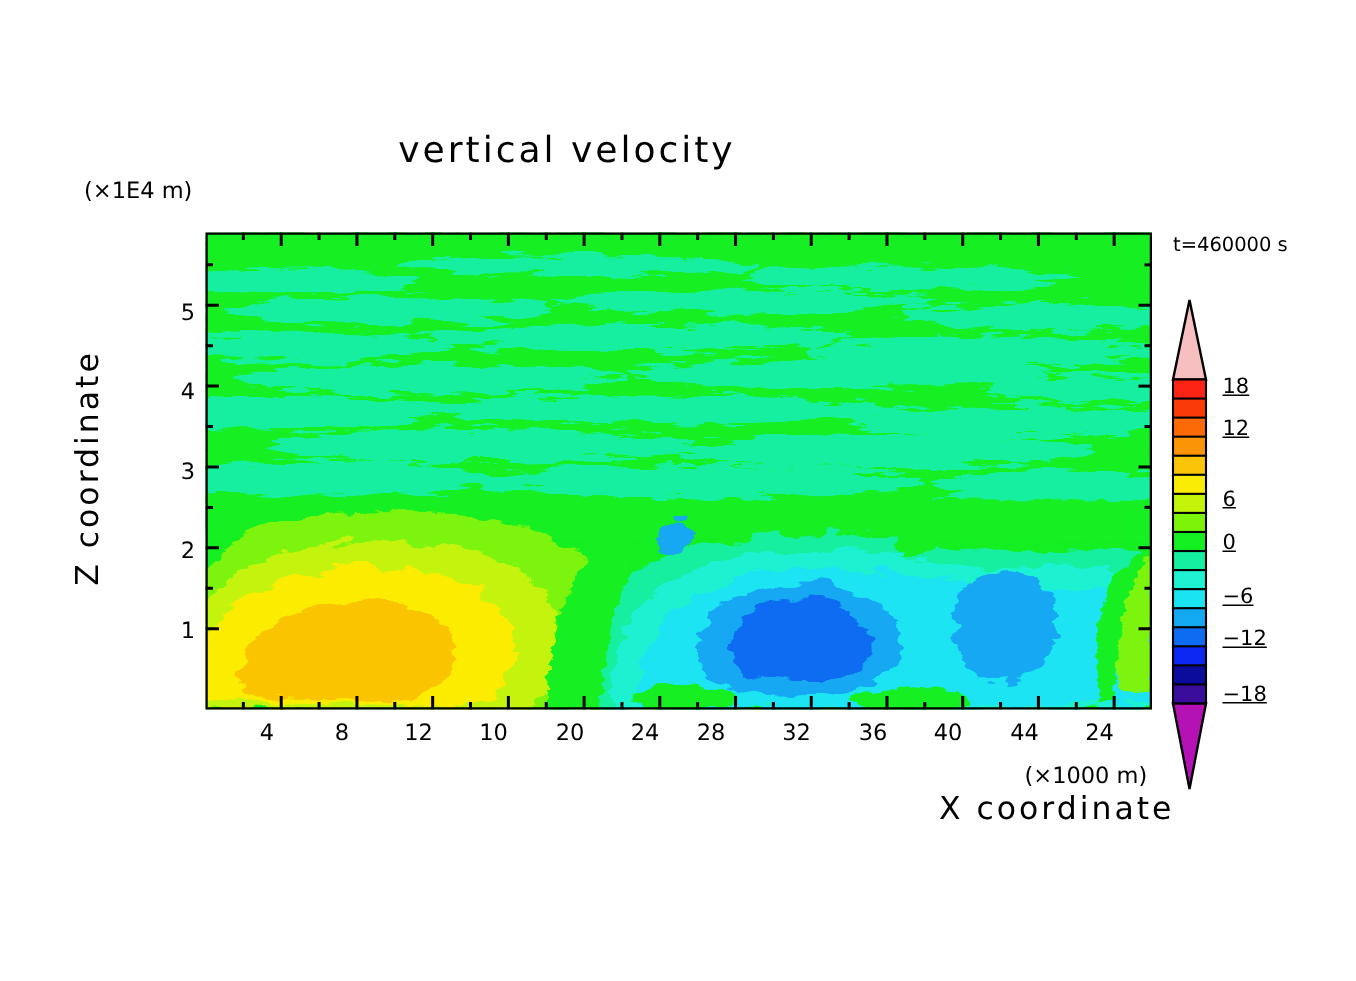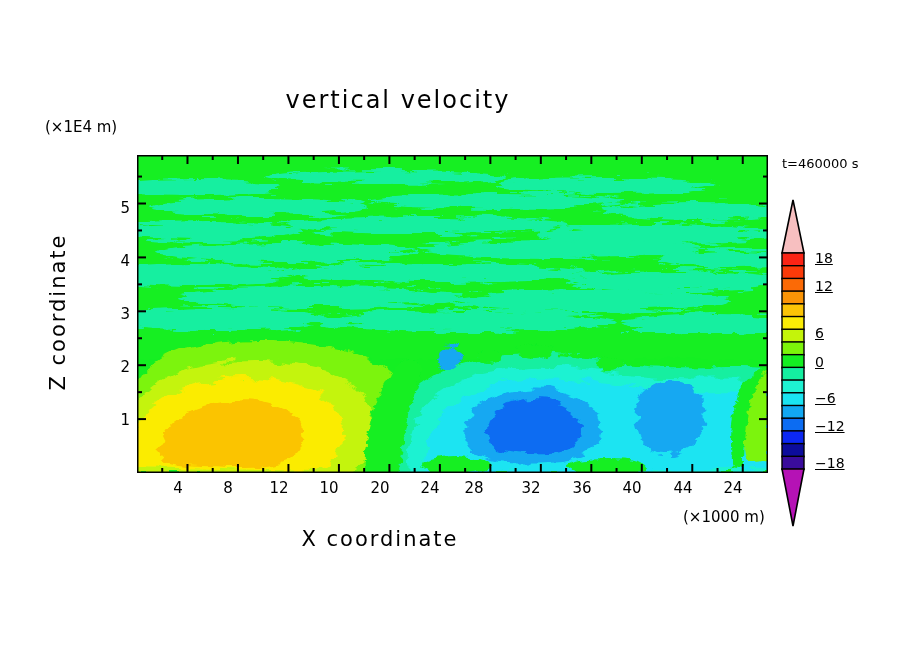--- a/index.html
+++ b/index.html
@@ -1,25 +1,25 @@
 <!DOCTYPE html>
 <html><head>
 <meta charset="utf-8">
 <style>
   html,body{margin:0;padding:0;background:#ffffff;}
   body{width:904px;height:654px;position:relative;overflow:hidden;
        font-family:"DejaVu Sans",sans-serif;color:#000;}
   .abs{position:absolute;}
   #title{left:0;top:86px;width:756px;text-align:center;font-size:24px;
-         letter-spacing:2px;font-weight:400;margin-left:20px;}
-  #zunit{left:45px;top:118px;font-size:15px;letter-spacing:0px;text-align:right;}
+         letter-spacing:2px;font-weight:400;}
+  #zunit{left:56px;top:118px;font-size:15px;letter-spacing:0px;text-align:right;}
   #xunit{left:683px;top:508px;font-size:15px;}
   #tstamp{left:782px;top:156px;font-size:13px;}
-  #xtitle{left:0;top:527px;width:760px;text-align:center;font-size:21px;
-          letter-spacing:2px;}
+  #xtitle{left:0;top:527px;width:760px;text-align:right;font-size:21px;
+          letter-spacing:2px;padding-left:23px;}
   #ytitle{left:-52px;top:300px;width:220px;text-align:center;font-size:21px;
           letter-spacing:2px;transform:rotate(-90deg);transform-origin:50% 50%;}
   #plotwrap{left:137px;top:155px;width:631px;height:318px;}
   #plotwrap svg{display:block;}
   .xtl{position:absolute;font-size:15px;text-align:center;width:40px;top:479px;}
   .ytl{position:absolute;font-size:15px;text-align:right;width:26px;left:104px;}
   .cbl{position:absolute;font-size:14px;left:815px;text-decoration:underline;}
   #cbwrap{left:775px;top:198px;width:44px;height:330px;}
 </style>
 </head>

